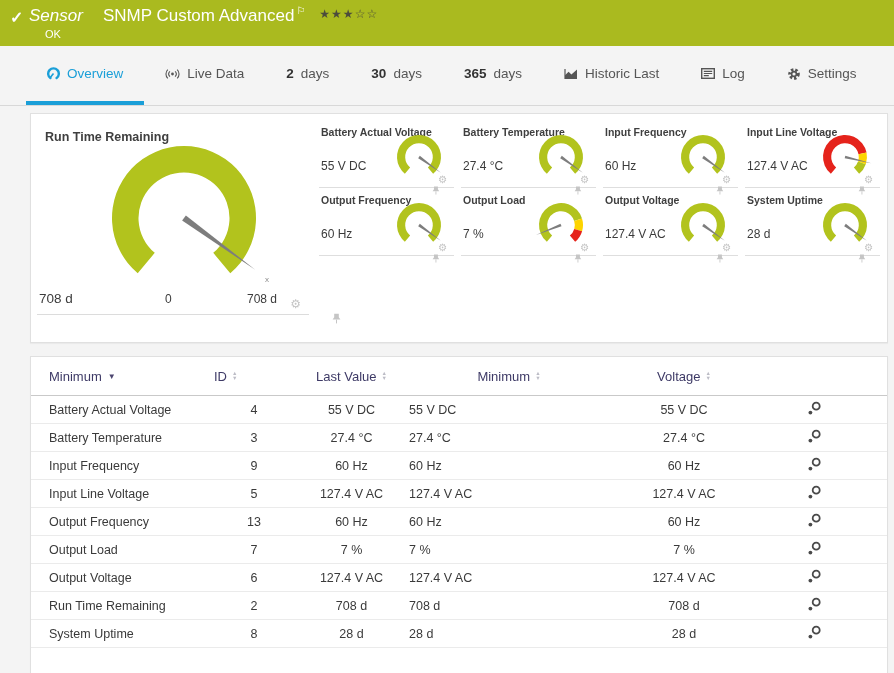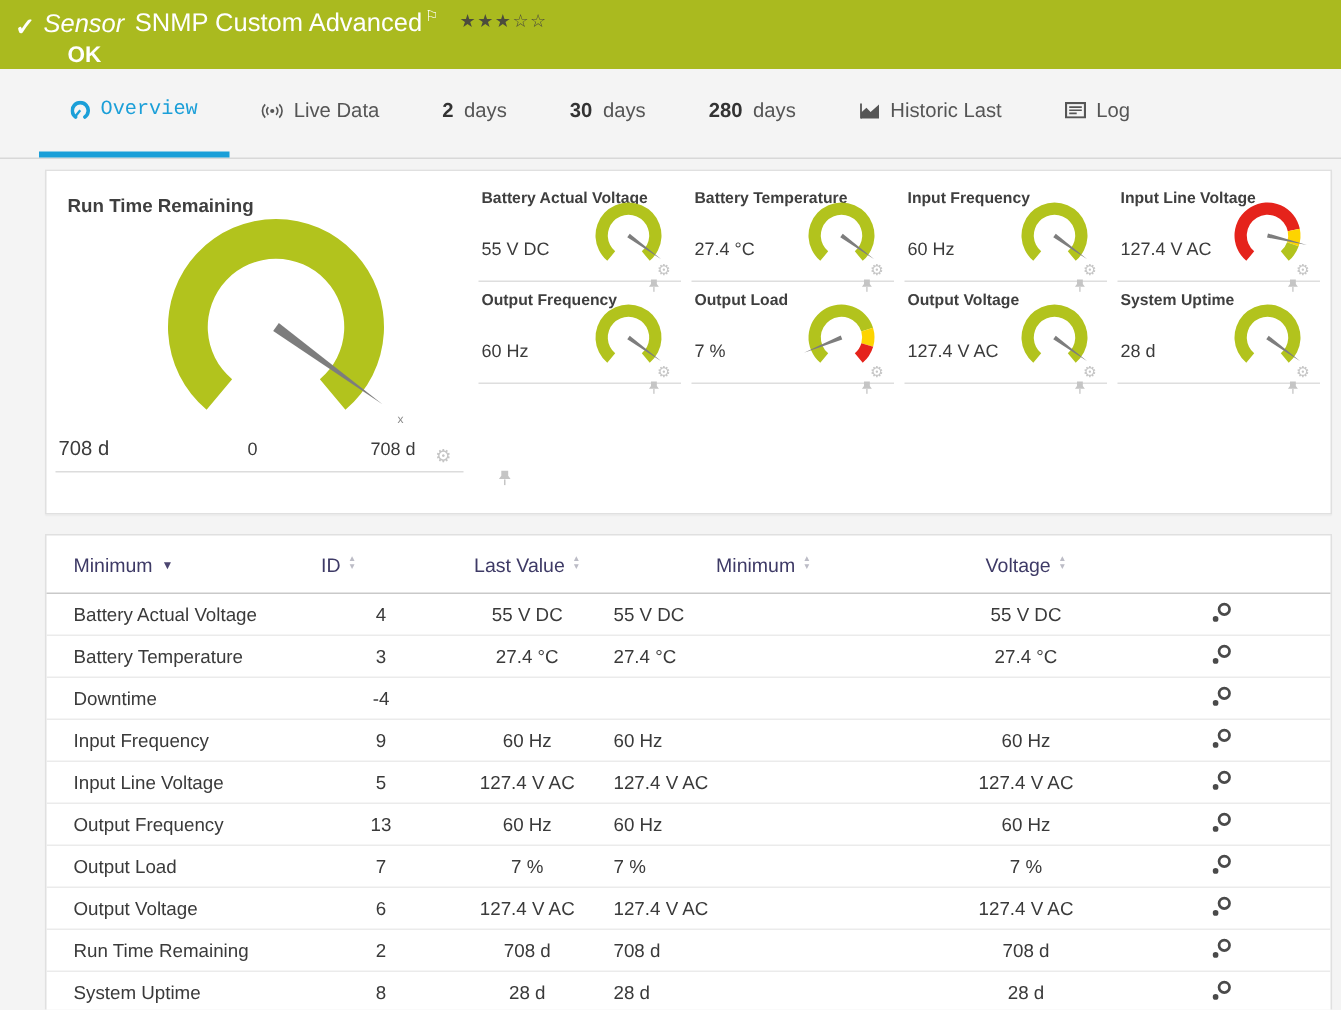--- a/index.html
+++ b/index.html
@@ -5,24 +5,24 @@
   html,body{margin:0;padding:0}
   body{
     width:894px;height:673px;position:relative;overflow:hidden;
     background:#f4f4f4;font-family:"Liberation Sans",sans-serif;
     -webkit-font-smoothing:antialiased;
   }
   
   .app-header{position:absolute;left:0;top:0;width:894px;height:46px;background:#aaba1f;color:#fff}
   .hdr-check{position:absolute;left:10px;top:8px;font-size:16px;font-weight:bold;color:#fff}
   .hdr-titleline{position:absolute;left:29px;top:5px;font-size:17px;white-space:nowrap}
-  .hdr-kind{font-style:italic;margin-right:7px}
+  .hdr-kind{font-style:italic;margin-right:20px}
   .hdr-flag{font-size:10px;vertical-align:super;margin-left:2px}
   .hdr-stars{margin-left:14px;font-size:12px;letter-spacing:1px;color:#4c4c3c;vertical-align:3px;cursor:pointer}
-  .hdr-status{position:absolute;left:45px;top:28px;font-size:15px;font-weight:bold}
+  .hdr-status{position:absolute;left:45px;top:28px;font-size:11px;font-weight:normal}
   
   .tab-strip{position:absolute;left:0;top:46px;width:894px;height:59px;background:#f4f4f4;border-bottom:1px solid #d8d8d8;display:flex;align-items:stretch}
   .tab{display:flex;align-items:center;gap:7px;padding:0 21px;font-size:13.5px;color:#555;cursor:pointer;border-bottom:4px solid transparent;white-space:nowrap}
   .tab:first-child{margin-left:26px}
   .tab .tab-strong{font-weight:bold;color:#333}
   .tab.active{color:#1b9fd8;border-bottom-color:#1b9fd8}
   .tab.active .tab-label{color:#1b9fd8}
   .tab-icon{display:inline-flex;align-items:center}
   
   .card{position:absolute;background:#fff;border:1px solid #e0e0e0;box-shadow:0 1px 1px rgba(0,0,0,.04)}
@@ -66,21 +66,21 @@
 
 <div class="app-header" style="background: rgb(170, 186, 31);">
   <span class="hdr-check">✓</span>
   <div class="hdr-titleline">
     <span class="hdr-kind">Sensor</span><span>SNMP Custom Advanced</span><span class="hdr-flag">⚐</span><span class="hdr-stars"><span>★★★</span><span>☆☆</span></span>
   </div>
   <div class="hdr-status">OK</div>
 </div>
 
 <div class="tab-strip">
-    <div class="tab active" style="color: rgb(27, 159, 216); border-bottom-color: rgb(27, 159, 216); font-family: Liberation Mono, monospace;">
+    <div class="tab active" style="color: rgb(27, 159, 216); border-bottom-color: rgb(27, 159, 216);">
       <span class="tab-icon">
         <svg width="13" height="13" viewBox="0 0 13 13">
           <path d="M3.4 11 A5.3 5.3 0 1 1 9.6 11" fill="none" stroke="currentColor" stroke-width="2.4" stroke-linecap="round"></path>
           <path d="M6.5 6.5 L3.3 10.5" stroke="currentColor" stroke-width="1.6"></path>
         </svg>
       </span>
       <span class="tab-label">Overview</span>
     </div>
     <div class="tab">
       <span class="tab-icon">
@@ -93,40 +93,49 @@
     </div>
     <div class="tab">
       <span class="tab-strong">2</span>
       <span class="tab-label">days</span>
     </div>
     <div class="tab">
       <span class="tab-strong">30</span>
       <span class="tab-label">days</span>
     </div>
     <div class="tab">
-      <span class="tab-strong">280</span>
+      <span class="tab-strong">365</span>
       <span class="tab-label">days</span>
     </div>
     <div class="tab">
       <span class="tab-icon">
         <svg width="14" height="12" viewBox="0 0 14 12">
           <path d="M1 11V7.2L4.6 3.8 7.4 6.6 13 1.6V11z" fill="currentColor"></path>
           <path d="M1 1v10" stroke="currentColor" stroke-width="1.2"></path>
         </svg>
       </span>
       <span class="tab-label">Historic Last</span>
     </div>
     <div class="tab">
       <span class="tab-icon">
         <svg width="14" height="11" viewBox="0 0 14 11">
           <rect x="0.7" y="0.7" width="12.6" height="9.6" fill="none" stroke="currentColor" stroke-width="1.4"></rect>
           <path d="M2.8 3.4h8.4M2.8 5.5h8.4M2.8 7.6h5" stroke="currentColor" stroke-width="1.1"></path>
         </svg>
       </span>
       <span class="tab-label">Log</span>
+    </div>
+    <div class="tab">
+      <span class="tab-icon">
+        <svg width="14" height="14" viewBox="0 0 14 14">
+          <circle cx="7" cy="7" r="4.4" fill="none" stroke="currentColor" stroke-width="2.8" stroke-dasharray="2.4 1.9"></circle>
+          <circle cx="7" cy="7" r="2.4" fill="none" stroke="currentColor" stroke-width="1.6"></circle>
+        </svg>
+      </span>
+      <span class="tab-label">Settings</span>
     </div>
   </div>
 
 <div class="card" id="gauges-card">
   <div class="main-gauge">
     <div class="mg-title">Run Time Remaining</div>
     <svg id="main-gauge-svg" width="215" height="170">
         <path d="M58.71929210256917 137.15519990456642 A72 72 0 1 1 151.28070789743091 137.15519990456636 L134.2468362407376 116.85502216191347 A45.5 45.5 0 1 0 75.75316375926246 116.8550221619135 Z" fill="#b2c31d"></path>
         <polygon points="106.88091280733592,79.41114561800018 103.11908719266408,84.58885438199984 176.19349550499538,133.72510220173763" fill="#7d7d7d"></polygon>
       </svg>
@@ -346,33 +355,20 @@
           <div class="c-min">27.4 °C</div>
           <div class="c-max">27.4 °C</div>
           <div class="c-tools">
             <span><svg class="wrench" width="15" height="15" viewBox="0 0 15 15">
                 <circle cx="9.2" cy="5.2" r="3.5" fill="none" stroke="#4a4a4a" stroke-width="1.8"></circle>
                 <circle cx="3.4" cy="11.6" r="1.9" fill="#4a4a4a"></circle>
               </svg></span>
           </div>
         </div>
         <div class="trow">
-          <div class="c-channel">Downtime</div>
-          <div class="c-id">-4</div>
-          <div class="c-last"></div>
-          <div class="c-min"></div>
-          <div class="c-max"></div>
-          <div class="c-tools">
-            <span><svg class="wrench" width="15" height="15" viewBox="0 0 15 15">
-                <circle cx="9.2" cy="5.2" r="3.5" fill="none" stroke="#4a4a4a" stroke-width="1.8"></circle>
-                <circle cx="3.4" cy="11.6" r="1.9" fill="#4a4a4a"></circle>
-              </svg></span>
-          </div>
-        </div>
-        <div class="trow">
           <div class="c-channel">Input Frequency</div>
           <div class="c-id">9</div>
           <div class="c-last">60 Hz</div>
           <div class="c-min">60 Hz</div>
           <div class="c-max">60 Hz</div>
           <div class="c-tools">
             <span><svg class="wrench" width="15" height="15" viewBox="0 0 15 15">
                 <circle cx="9.2" cy="5.2" r="3.5" fill="none" stroke="#4a4a4a" stroke-width="1.8"></circle>
                 <circle cx="3.4" cy="11.6" r="1.9" fill="#4a4a4a"></circle>
               </svg></span>

